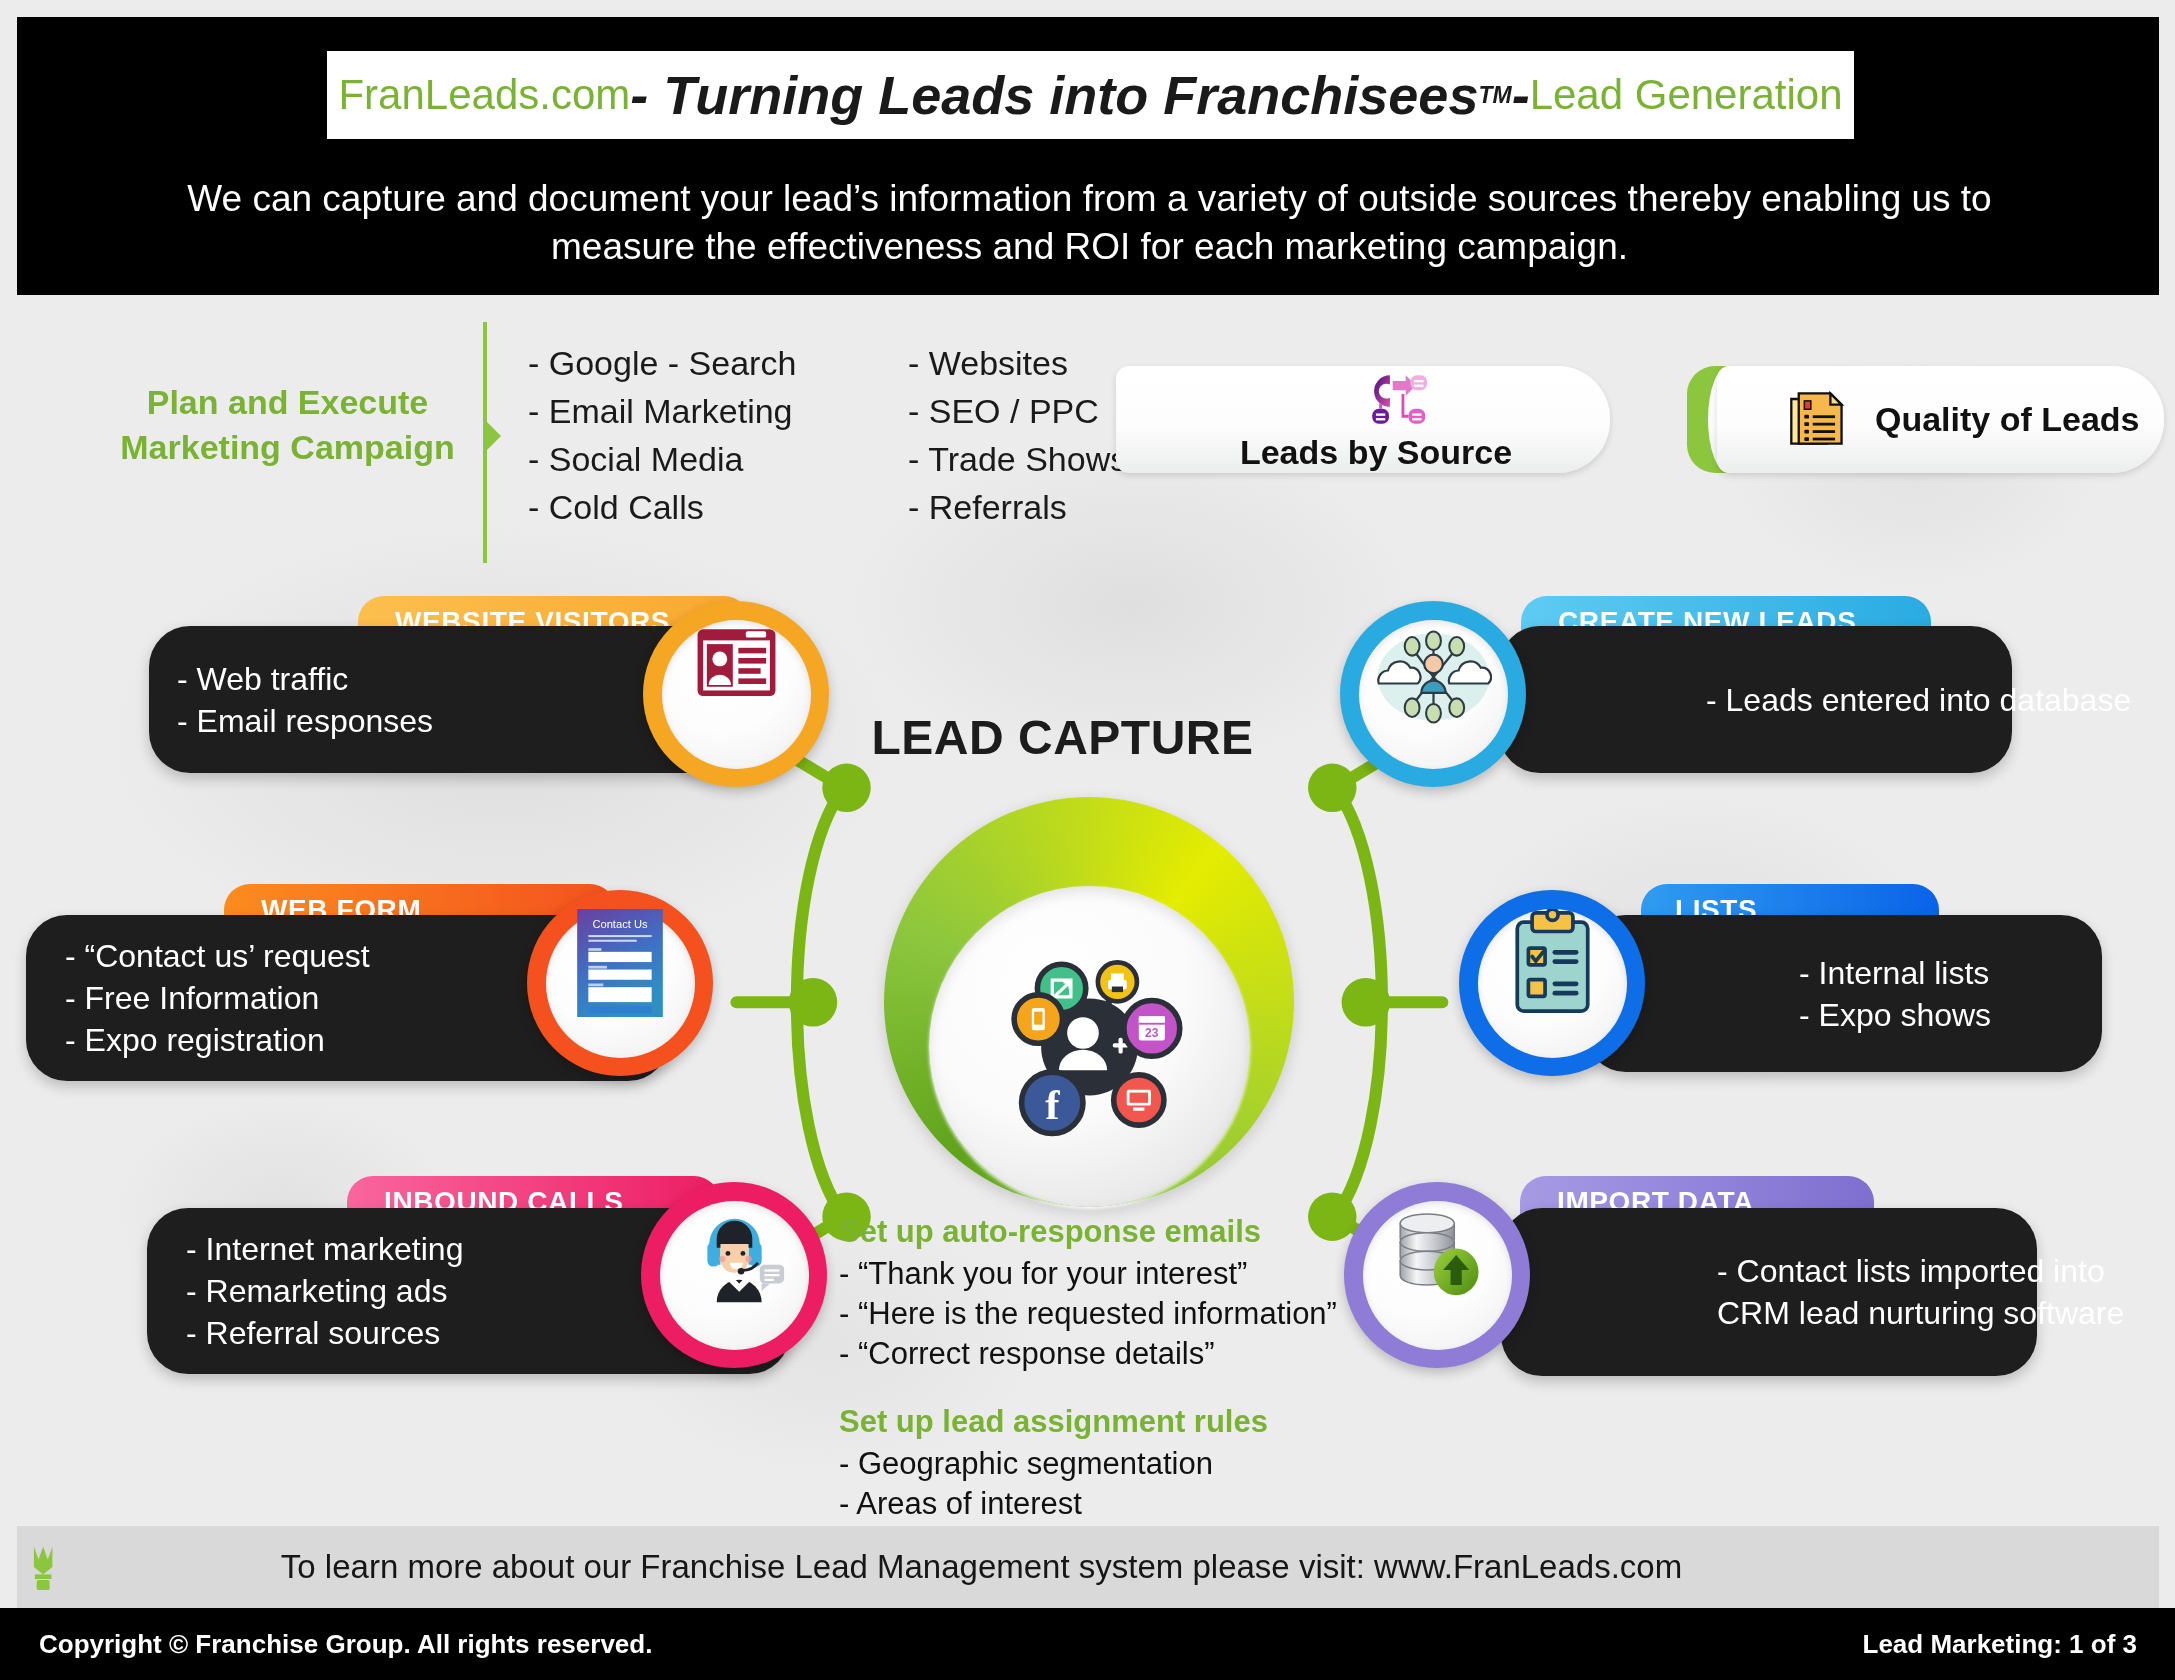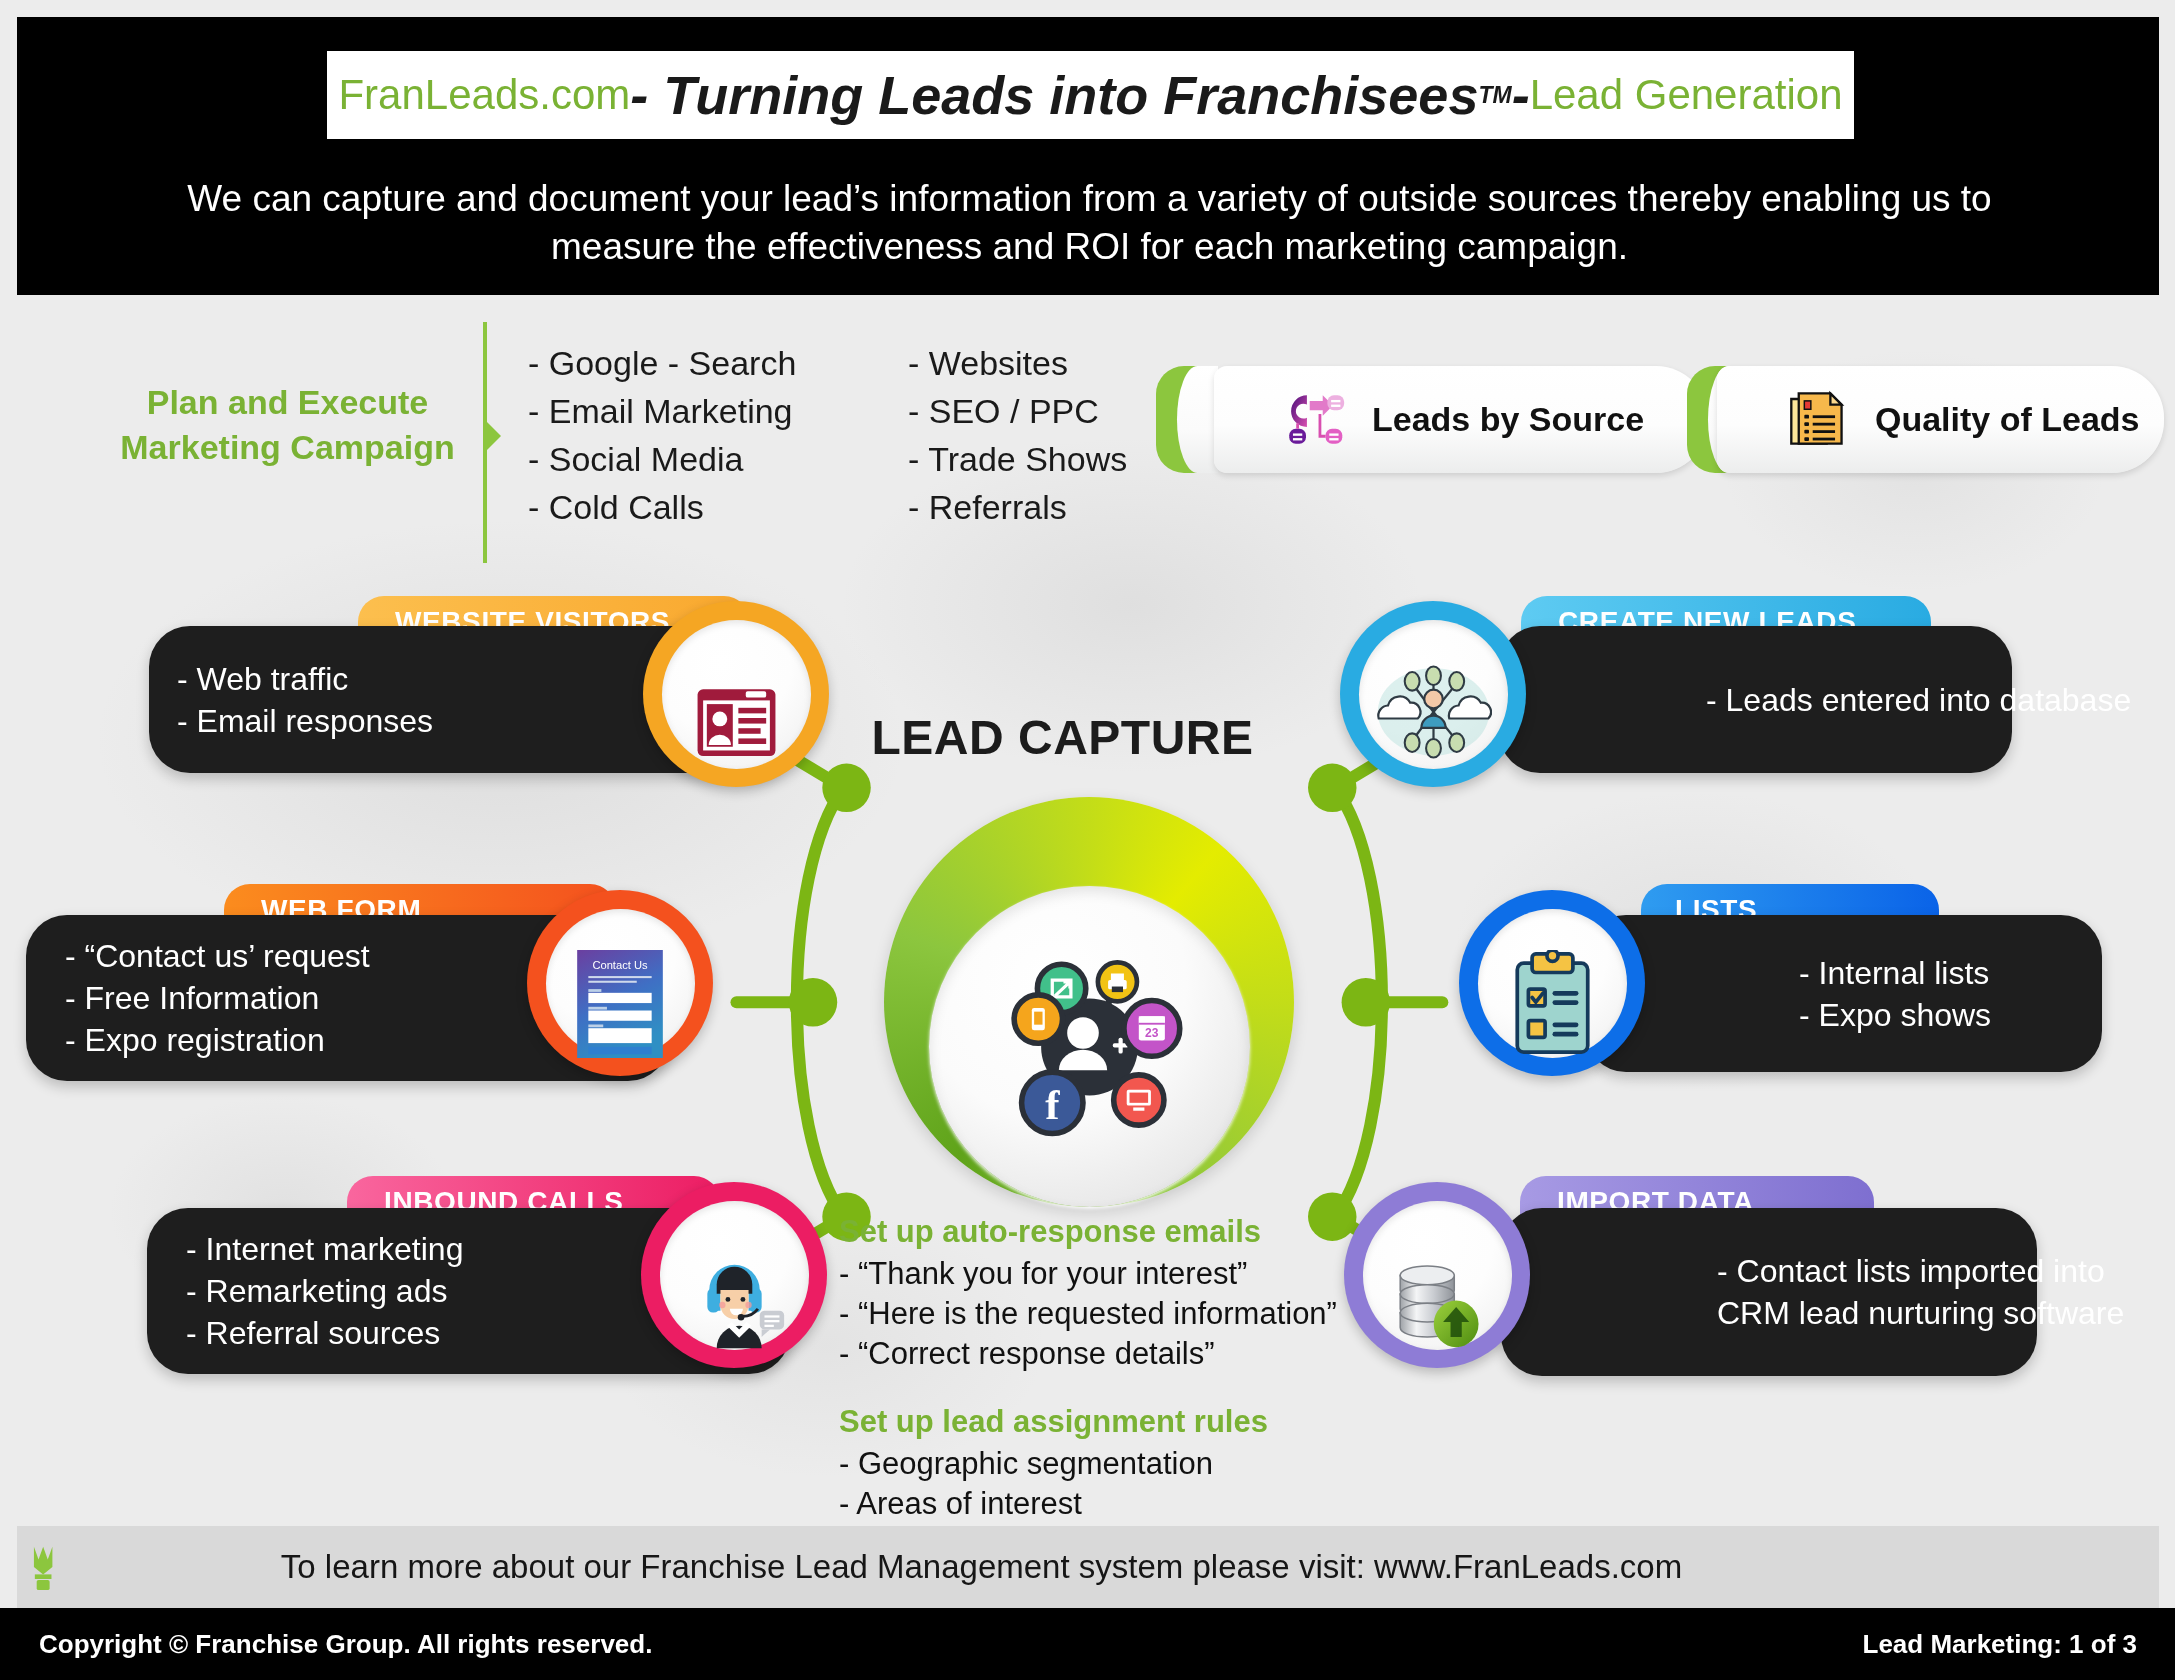--- a/index.html
+++ b/index.html
@@ -112,21 +112,21 @@
     border-radius: 28px 0 0 28px;
   }
   .tab-leaf::after {
     content: "";
     position: absolute;
     left: 20.5px; top: 0;
     width: 41px; height: 107px;
     background: linear-gradient(180deg,#ffffff 0%,#fbfbfb 60%,#eceded 100%);
     border-radius: 50% 0 0 50%;
   }
-  #tab1 { left: 1214px; width: 494px; }
+  #tab1 { left: 1116px; width: 494px; flex-direction: column; }
   #tab1-leaf { left: 1156px; }
   #tab2 { left: 1717px; width: 447px; }
   #tab2-leaf { left: 1687px; }
   .tab-label {
     font-size: 34px;
     color: #111;
     font-weight: 600;
     margin-left: 26px;
   }
   .tab-icon { margin-left: 65px; width: 67px; height: 67px; flex: none; }
@@ -195,21 +195,21 @@
     position: absolute;
     border-radius: 50%;
     display: flex;
     align-items: center;
     justify-content: center;
     box-shadow: 0 4.7px 11.2px rgba(0,0,0,0.22);
   }
   .badge-inner {
     border-radius: 50%;
     background: radial-gradient(circle at 40% 28%, #ffffff 0%, #fdfdfd 50%, #ededed 100%);
-    display: flex; align-items: flex-end; justify-content: center;
+    display: flex; align-items: flex-start; justify-content: center;
     box-shadow: inset 0 2.8px 7.5px rgba(0,0,0,0.10);
   }
 
   
   #notes { position: absolute; left: 839px; top: 1212px; width: 522px; }
   .note-head { color: #7ab234; font-size: 31px; font-weight: 700; line-height: 40px; margin-bottom: 1.9px; }
   .note-item { color: #111; font-size: 31px; line-height: 40px; white-space: nowrap; }
   .note-gap { height: 28px; }
 
   

